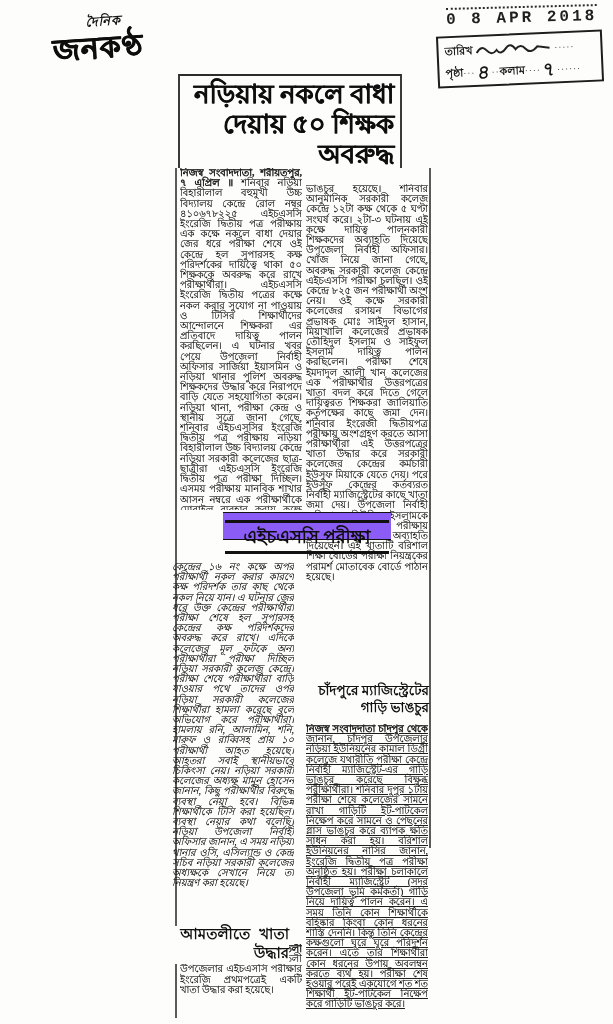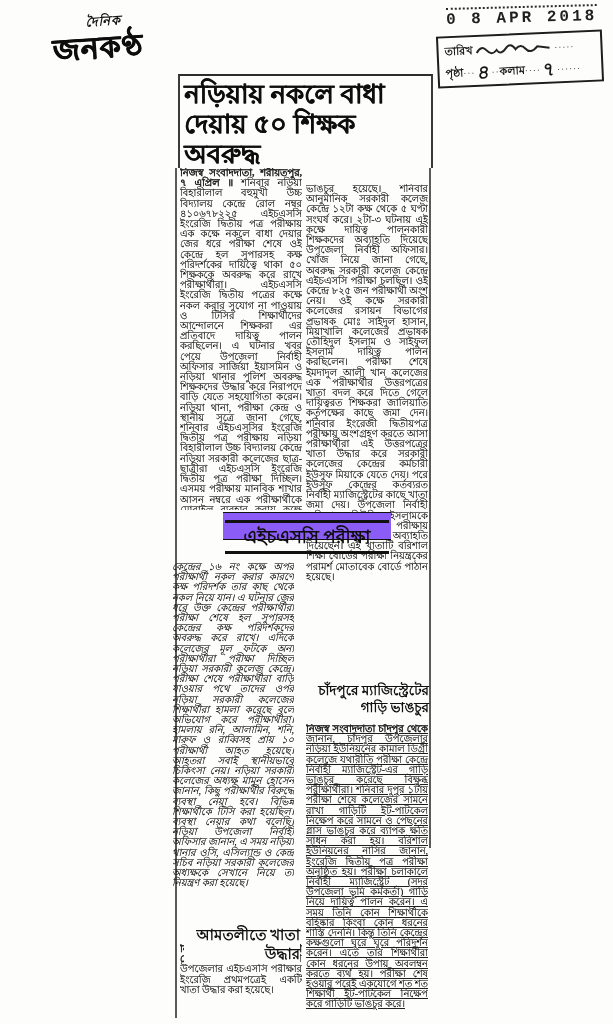--- a/index.html
+++ b/index.html
@@ -21,43 +21,43 @@
     border-top:2px dotted #2a2a2a;padding-top:1px;}
   .stamp-box{position:absolute;left:437px;top:33px;width:166px;height:52px;
     transform:rotate(-2.5deg);border:2.5px solid #1d1d1d;background:#fdfdfb;
     font-size:11px;padding:3px 6px;box-sizing:border-box;color:#161616;}
   .stamp-row{display:flex;align-items:center;height:22px;white-space:nowrap;}
   .stamp-row .lbl{font-weight:bold;}
   .dots{letter-spacing:1px;color:#333;font-size:9px;}
   .hand{font-size:19px;font-weight:bold;transform:skewX(-8deg);display:inline-block;margin:0 2px;line-height:14px;}
   .squiggle{margin:0 2px;}
   
-  .headline-box{position:absolute;left:178px;top:74px;width:255px;height:94px;
+  .headline-box{position:absolute;left:178px;top:74px;width:224px;height:94px;
     border-left:2px solid #3a3a3a;border-top:2.5px solid #2c2c2c;border-right:2px solid #3a3a3a;
-    padding:4px 6px 0 4px;box-sizing:border-box;}
+    padding:4px 6px 0 4px;box-sizing:border-box;text-align:right;}
   .headline-box .hl{font-size:26px;line-height:30px;font-weight:900;color:#0e0e0e;
     text-shadow:0.5px 0 0 #0e0e0e;white-space:nowrap;}
   
   .edge{position:absolute;background:#5a5a5a;width:1.5px;}
   .edge-left{left:175px;top:168px;height:850px;}
   .edge-right{left:429px;top:168px;height:680px;}
   
   .txtblock{position:absolute;font-size:10px;line-height:10.2px;text-align:justify;
     color:#1e1e1e;overflow:hidden;letter-spacing:-0.1px;
     text-shadow:0 0 0.5px rgba(20,20,20,.55);}
   .dateline{font-weight:bold;}
   
   .subhead-hsc{position:absolute;left:223px;top:512px;width:168px;height:28px;
     background:#8b5cf6;z-index:3;text-align:center;box-sizing:border-box;
     border-top:1.5px solid #111;border-bottom:1.5px solid #111;padding-top:5px;}
   .subhead-hsc .inner{font-size:18px;font-weight:900;color:#0f0f0f;line-height:28px;
     border-top:3px solid #111;border-bottom:3px solid #111;display:block;margin:2px 2px;}
   .subhead-small{position:absolute;z-index:2;text-align:right;font-weight:900;color:#101010;
     background:#fdfdfb;}
-  .subhead-amtoli{left:184px;top:926px;width:116px;font-size:15px;line-height:19px;}
+  .subhead-amtoli{left:173px;top:926px;width:116px;font-size:15px;line-height:19px;font-family:Liberation Mono, monospace;}
   .subhead-chandpur{left:305px;top:682px;width:124px;font-size:13.5px;line-height:17px;}
 </style>
 </head>
 <body>
 
 <div class="masthead">
   <div class="daily">দৈনিক</div>
   <div class="paper">জনকণ্ঠ</div>
 </div>
 

